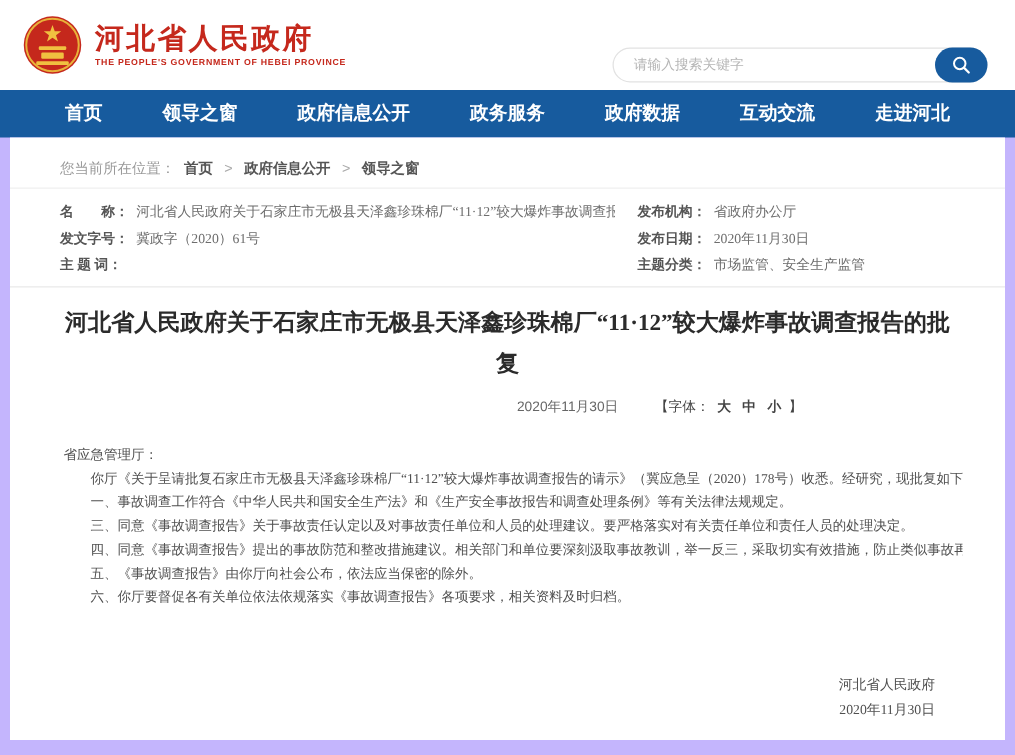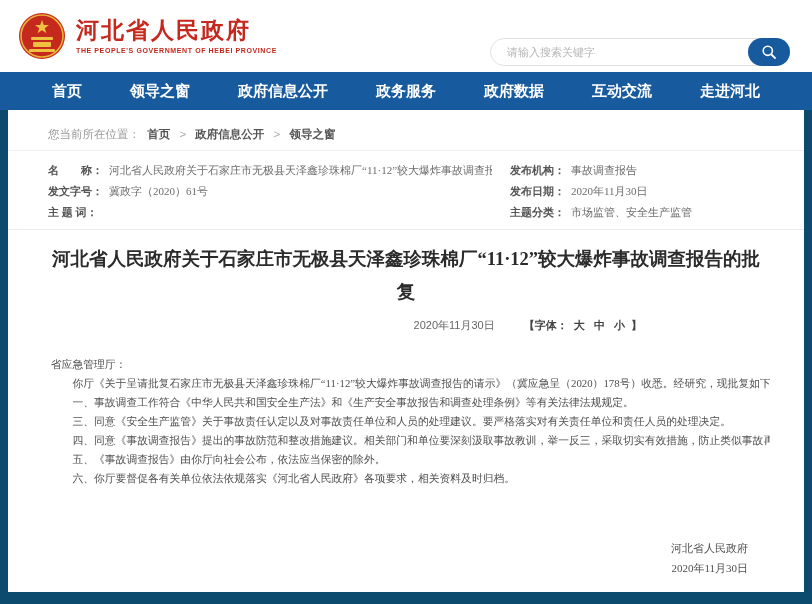--- a/index.html
+++ b/index.html
@@ -1,17 +1,17 @@
 <!DOCTYPE html>
 <html><head>
 <meta charset="utf-8">
 <style>
   * { margin:0; padding:0; box-sizing:border-box; }
   html,body { font-family:"Liberation Sans", sans-serif; }
-  .page { width:812px; height:604px; background:#0c4a6e; overflow:hidden; }
+  .page { width:812px; height:604px; background:#c4b5fd; overflow:hidden; }
 
   
   .site-header { height:72px; background:#ffffff; display:flex; align-items:center; justify-content:space-between; padding:0 22px 0 18px; }
   .logo-group { display:flex; align-items:center; cursor:pointer; }
   .emblem { width:48px; height:48px; flex:0 0 auto; }
   .logo-text { margin-left:10px; }
   .site-name { color:#c5281c; font-size:23px; font-weight:bold; letter-spacing:2px; line-height:26px; font-family:"Liberation Serif", serif; }
   .site-sub { color:#c5281c; font-size:7px; letter-spacing:0.6px; margin-top:3px; font-weight:bold; }
 
   .search-wrap { position:relative; width:300px; height:28px;margin-top:32px; }
@@ -35,21 +35,21 @@
   .meta-col-left { width:62%; }
   .meta-col-right { width:38%; padding-left:18px; }
   .meta-row { display:flex; font-size:11px; line-height:21px; }
   .meta-label { color:#555; font-weight:bold; white-space:nowrap; }
   .meta-value { color:#6d6d6d; margin-left:6px; white-space:nowrap; overflow:hidden; }
 
   .doc-title { font-family:"Liberation Serif", serif; font-weight:bold; color:#2b2b2b; font-size:18.5px; line-height:33px; text-align:center; padding:13px 40px 0 40px; }
 
   .dateline { font-size:11px; color:#555; text-align:right; padding:9px 162px 0 0; }
   .dateline .doc-date { margin-right:26px; color:#666; }
-  .font-bracket { color:#444; font-weight:bold; }
+  .font-bracket { color:#444; font-weight:normal; }
   .font-size-opt { color:#444; font-weight:bold; margin:0 3px; cursor:pointer; }
 
   .doc-body { font-family:"Liberation Serif", serif; font-size:10.8px; color:#4f4f4f; padding:22px 34px 0 32px; line-height:19px; }
   .doc-body .salutation { text-indent:1em; }
   .doc-body p.para { text-indent:3em; white-space:nowrap; overflow:hidden; }
 
   .signature { margin-top:50px; text-align:right; padding-right:22px; font-family:"Liberation Serif", serif; font-size:11px; color:#4f4f4f; line-height:20px; }
 </style>
 </head>
 <body>
@@ -114,21 +114,21 @@
           <span class="meta-value">冀政字（2020）61号</span>
         </div>
         <div class="meta-row">
           <span class="meta-label">主 题 词：</span>
           <span class="meta-value"></span>
         </div>
       </div>
       <div class="meta-col-right">
         <div class="meta-row">
           <span class="meta-label">发布机构：</span>
-          <span class="meta-value">事故调查报告</span>
+          <span class="meta-value">省政府办公厅</span>
         </div>
         <div class="meta-row">
           <span class="meta-label">发布日期：</span>
           <span class="meta-value">2020年11月30日</span>
         </div>
         <div class="meta-row">
           <span class="meta-label">主题分类：</span>
           <span class="meta-value">市场监管、安全生产监管</span>
         </div>
       </div>
@@ -142,24 +142,24 @@
       <span class="font-size-opt">大</span>
       <span class="font-size-opt">中</span>
       <span class="font-size-opt">小</span>
       <span class="font-bracket">】</span>
     </div>
 
     <div class="doc-body">
       <p class="salutation">省应急管理厅：</p>
       <p class="para">你厅《关于呈请批复石家庄市无极县天泽鑫珍珠棉厂“11·12”较大爆炸事故调查报告的请示》（冀应急呈（2020）178号）收悉。经研究，现批复如下：</p>
       <p class="para">一、事故调查工作符合《中华人民共和国安全生产法》和《生产安全事故报告和调查处理条例》等有关法律法规规定。</p>
-      <p class="para">三、同意《安全生产监管》关于事故责任认定以及对事故责任单位和人员的处理建议。要严格落实对有关责任单位和责任人员的处理决定。</p>
+      <p class="para">三、同意《事故调查报告》关于事故责任认定以及对事故责任单位和人员的处理建议。要严格落实对有关责任单位和责任人员的处理决定。</p>
       <p class="para">四、同意《事故调查报告》提出的事故防范和整改措施建议。相关部门和单位要深刻汲取事故教训，举一反三，采取切实有效措施，防止类似事故再次发生。</p>
       <p class="para">五、《事故调查报告》由你厅向社会公布，依法应当保密的除外。</p>
-      <p class="para">六、你厅要督促各有关单位依法依规落实《河北省人民政府》各项要求，相关资料及时归档。</p>
+      <p class="para">六、你厅要督促各有关单位依法依规落实《事故调查报告》各项要求，相关资料及时归档。</p>
 
       <div class="signature">
         <div>河北省人民政府</div>
         <div>2020年11月30日</div>
       </div>
     </div>
 
   </div>
 </div>
 

